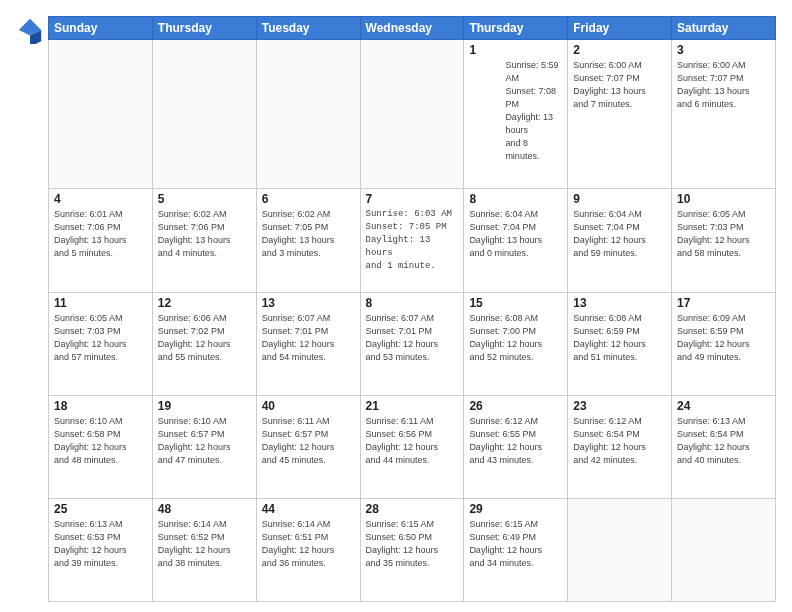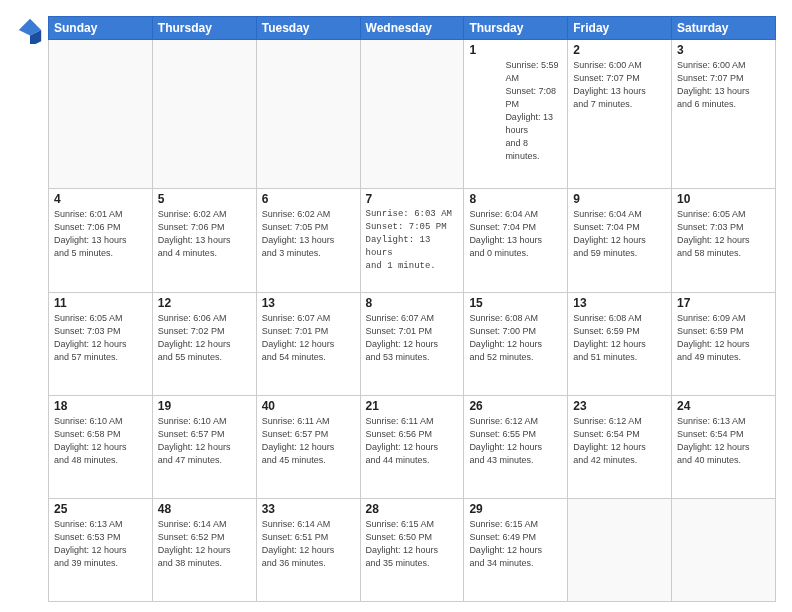--- a/index.html
+++ b/index.html
@@ -311,21 +311,21 @@
 and 39 minutes.</div>
           </td>
           <td>
             <span class="day-num">48</span>
             <div class="day-info" style="white-space: pre-line;">Sunrise: 6:14 AM
 Sunset: 6:52 PM
 Daylight: 12 hours
 and 38 minutes.</div>
           </td>
           <td>
-            <span class="day-num">33</span>
+            <span class="day-num">44</span>
             <div class="day-info" style="white-space: pre-line;">Sunrise: 6:14 AM
 Sunset: 6:51 PM
 Daylight: 12 hours
 and 36 minutes.</div>
           </td>
           <td>
             <span class="day-num">28</span>
             <div class="day-info" style="white-space: pre-line;">Sunrise: 6:15 AM
 Sunset: 6:50 PM
 Daylight: 12 hours

